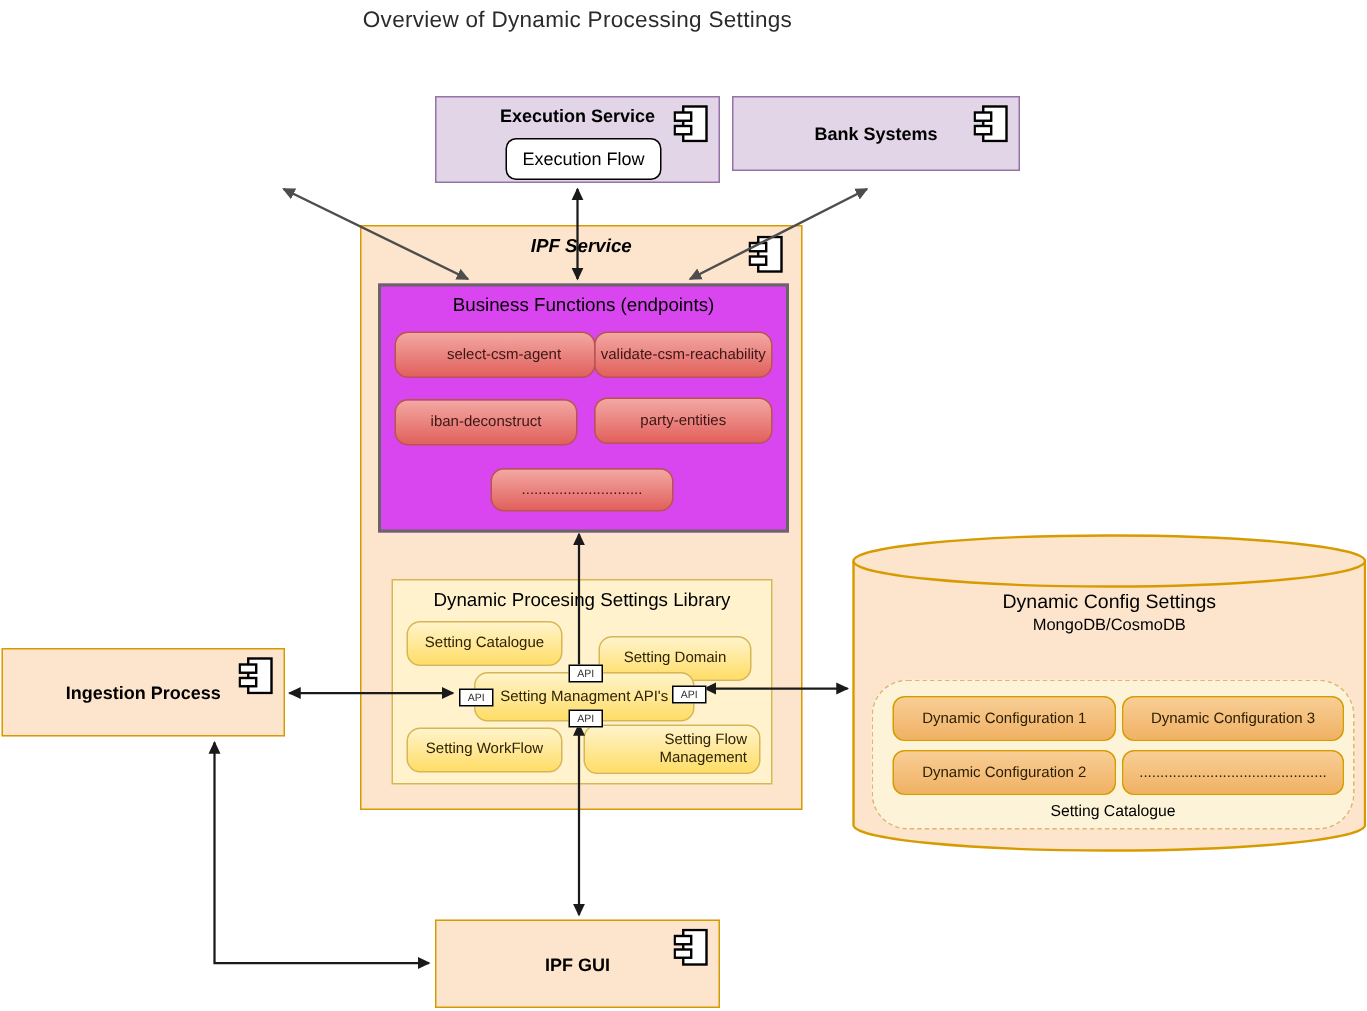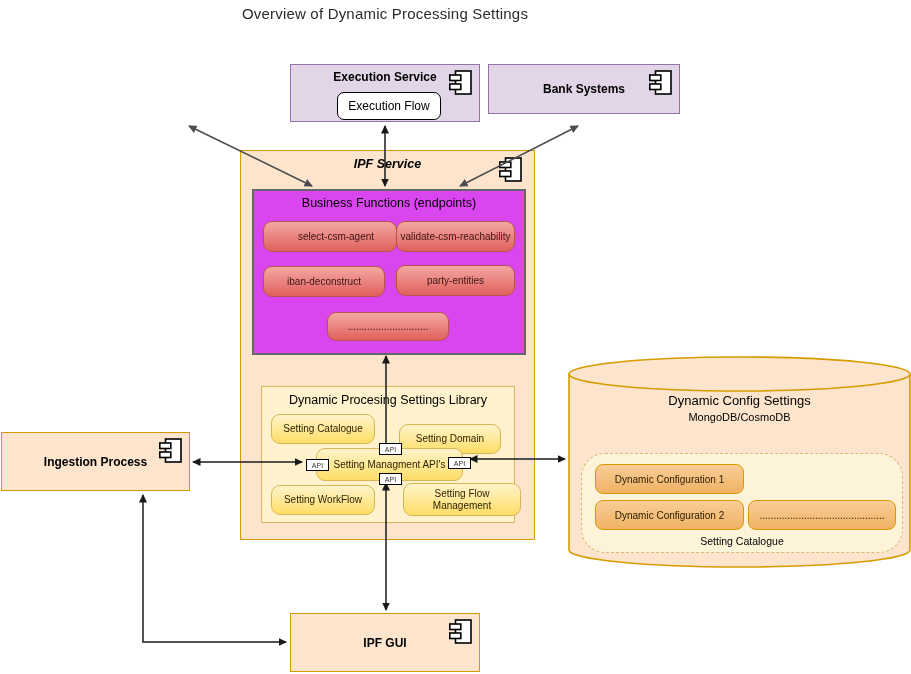--- a/index.html
+++ b/index.html
@@ -111,21 +111,21 @@
       <div class="redbtn" style="left:142px;top:74px;width:117px;height:29px;">party-entities</div>
       <div class="redbtn" style="left:73px;top:121px;width:120px;height:27px;">.............................</div>
     </div>
 
     <div class="library" style="left:20px;top:235px;width:252px;height:135px;">
       <div class="lib-title">Dynamic Procesing Settings Library</div>
       <div class="yellowbtn" style="left:9px;top:27px;width:102px;height:28px;">Setting Catalogue</div>
       <div class="yellowbtn" style="left:137px;top:27px;width:100px;height:28px;margin-top:10px;">Setting Domain</div>
       <div class="yellowbtn" style="left:54px;top:61px;width:145px;height:31px;">Setting Managment API's</div>
       <div class="yellowbtn" style="left:9px;top:98px;width:102px;height:28px;">Setting WorkFlow</div>
-      <div class="yellowbtn" style="left:141px;top:96px;width:100px;height:31px;padding:0 8px;">Setting Flow Management</div>
+      <div class="yellowbtn" style="left:127px;top:96px;width:100px;height:31px;padding:0 8px;text-align:right;">Setting Flow Management</div>
       <div class="api-tag" style="left:117px;top:56px;">API</div>
       <div class="api-tag" style="left:44px;top:72px;">API</div>
       <div class="api-tag" style="left:186px;top:70px;">API</div>
       <div class="api-tag" style="left:117px;top:86px;">API</div>
     </div>
   </div>
 
   <div class="node peach" style="left:1px;top:432px;width:189px;height:59px;">
     <span class="lbl">Ingestion Process</span>
     <svg class="comp-icon" viewBox="0 0 23 25">
@@ -146,20 +146,21 @@
 
   <div class="cyl-wrap">
     <svg width="343" height="214">
       <path d="M 1,19 A 170.5,17 0 0 1 342,19 L 342,195 A 170.5,17 0 0 1 1,195 Z" fill="#fce5cc" stroke="#d79b00" stroke-width="1.6"></path>
       <path d="M 1,19 A 170.5,17 0 0 0 342,19" fill="none" stroke="#d79b00" stroke-width="1.6"></path>
     </svg>
     <div class="cyl-title">Dynamic Config Settings</div>
     <div class="cyl-sub">MongoDB/CosmoDB</div>
     <div class="dashedbox">
       <div class="cfgbtn" style="left:13px;top:10px;width:147px;height:28px;">Dynamic Configuration 1</div>
+      <div class="cfgbtn" style="left:166px;top:10px;width:146px;height:28px;">Dynamic Configuration 3</div>
       <div class="cfgbtn" style="left:13px;top:46px;width:147px;height:28px;">Dynamic Configuration 2</div>
       <div class="cfgbtn" style="left:166px;top:46px;width:146px;height:28px;">.............................................</div>
       <div class="cfg-label">Setting Catalogue</div>
     </div>
   </div>
 
   <svg class="edges" width="911" height="674">
     <defs>
       <marker id="ab" markerWidth="9" markerHeight="9" refX="7.5" refY="4.5" orient="auto-start-reverse" markerUnits="userSpaceOnUse">
         <path d="M0,0.5 L8.5,4.5 L0,8.5 Z" fill="#1a1a1a"></path>

